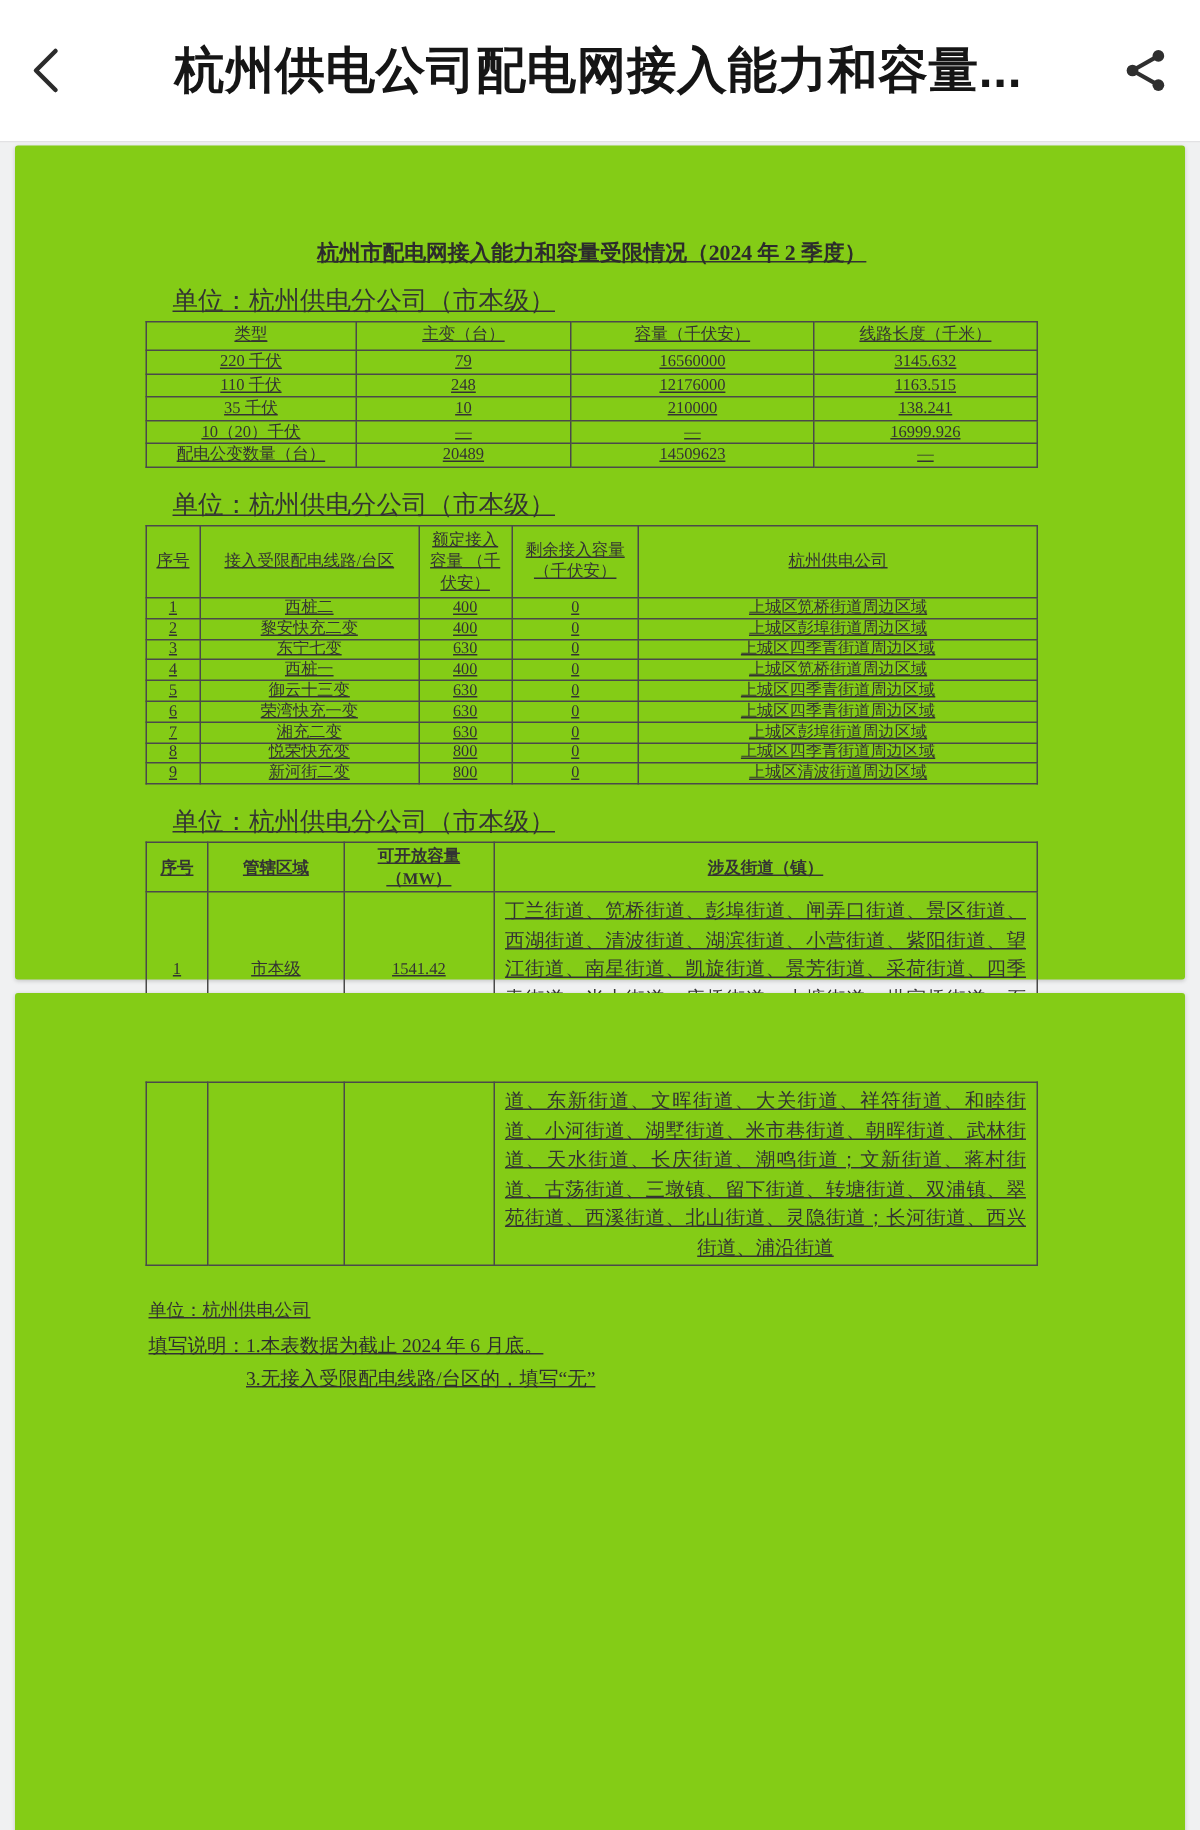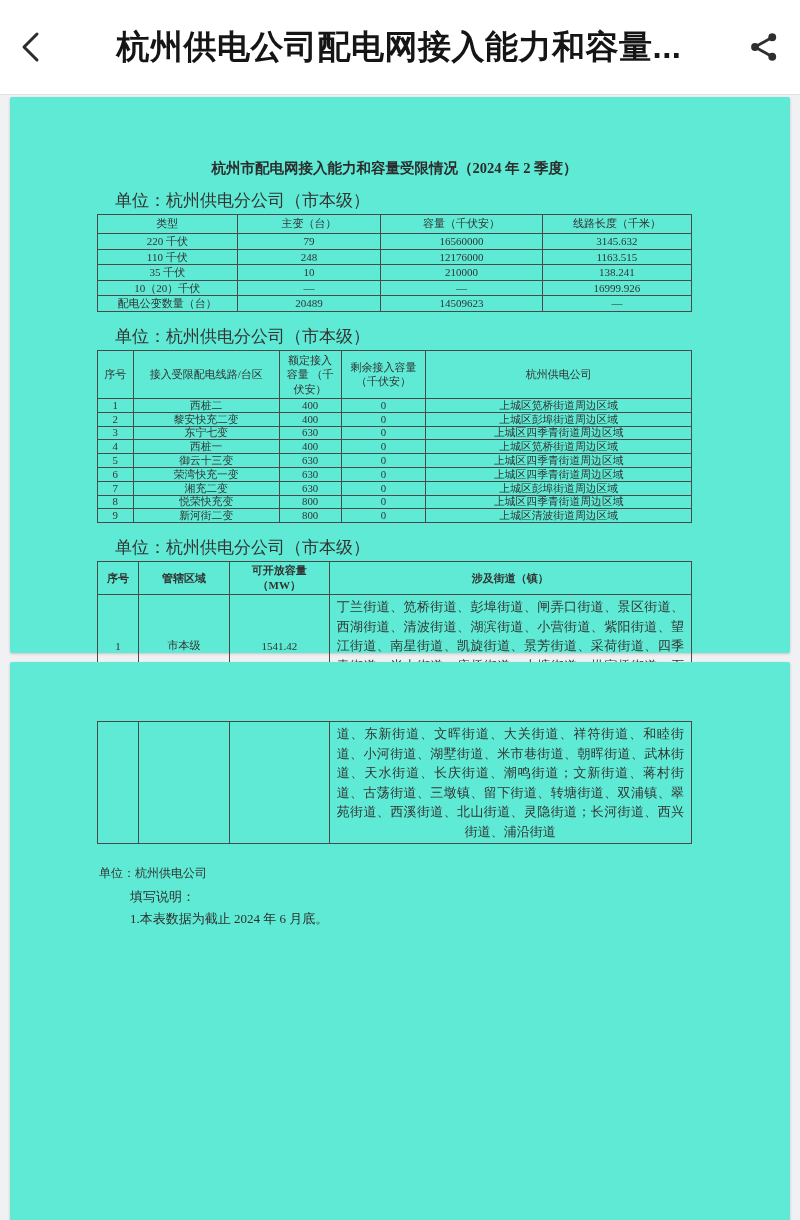--- a/index.html
+++ b/index.html
@@ -39,27 +39,28 @@
     padding: 0 6px;
   }
   .share-btn {
     width: 46px; height: 46px;
     display: flex; align-items: center; justify-content: flex-end;
     cursor: pointer;
     flex: 0 0 auto;
   }
   
   .page-card {
-    background: #5eead4;
+    background: #84cc16;
     margin: 0 10px;
     box-shadow: 0 1px 3px rgba(0,0,0,0.18);
     border-radius: 2px;
     font-family: "Liberation Serif", "DejaVu Serif", serif;
     color: #333;
     position: relative;
+    text-decoration: underline;
   }
   .page-1 { margin-top: 2px; height: 556px; padding-top: 62px; }
   .page-2 { margin-top: 9px; height: 659px; padding-top: 59px; }
 
   .doc-title {
     text-align: center;
     font-size: 14.5px;
     font-weight: 700;
     color: #2c2c2c;
     width: 595px;
@@ -102,26 +103,25 @@
     line-height: 1.5;
     padding: 2px 7px;
   }
   .t3 td:last-child { text-align-last: justify; }
   .t4 td { font-size: 11px; }
   .t4 td:last-child { text-align-last: center; height: 51px; }
 
   .unit-line-2 { font-size: 12px; margin: 21px 0 4px 89px; color: #333; }
   .notes {
     display: flex;
-    margin-left: 120px;
+    margin-left: 89px;
     font-size: 13px;
     line-height: 1.68;
     color: #2e2e2e;
     width: 560px;
-    flex-direction: column;
   }
   .notes-label { flex: 0 0 auto; white-space: nowrap; }
   .page-number {
     position: absolute;
     left: 110px;
     bottom: 40px;
     font-size: 12.5px;
     color: #5a5a5a;
     letter-spacing: 1px;
   }
@@ -334,17 +334,18 @@
         </tr>
       </tbody>
     </table>
 
   <div class="unit-line-2">单位：杭州供电公司</div>
 
   <div class="notes">
     <span class="notes-label">填写说明：</span>
     <div class="notes-items">
       <div>1.本表数据为截止 2024 年 6 月底。</div>
+      <div>3.无接入受限配电线路/台区的，填写“无”</div>
     </div>
   </div>
 
   <div class="page-number">—2—</div>
 </div>
 
 </body></html>

